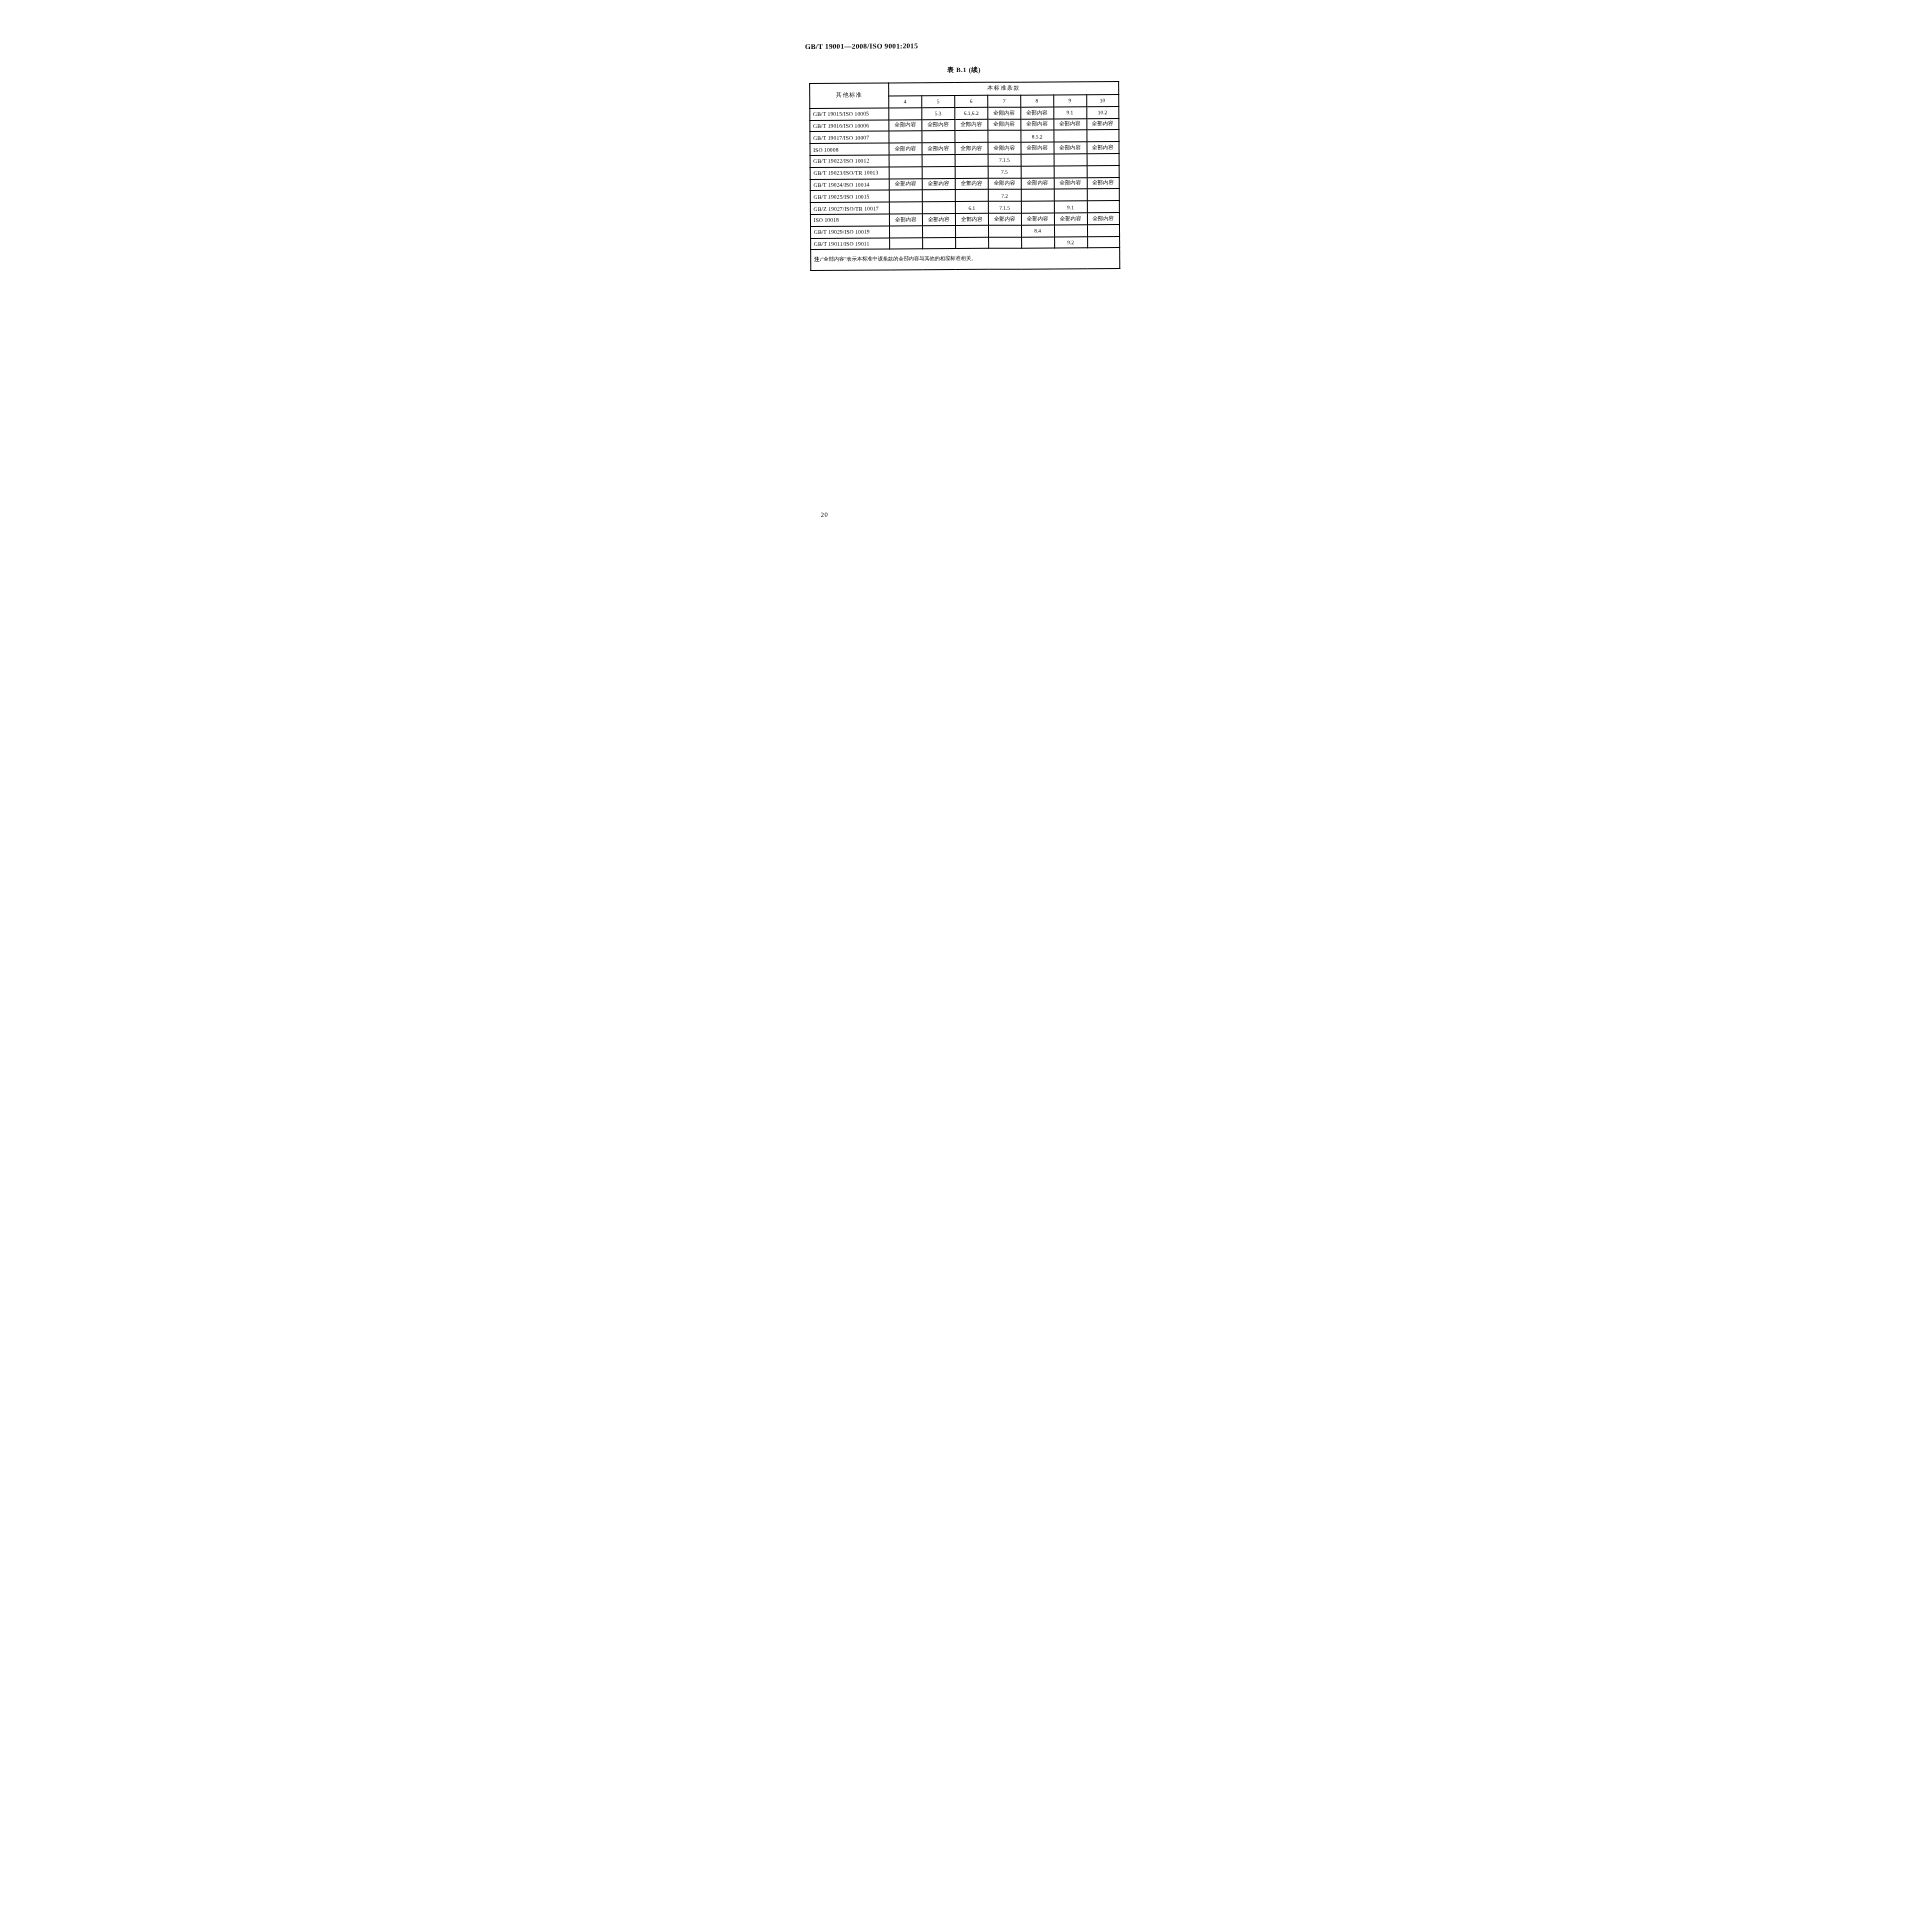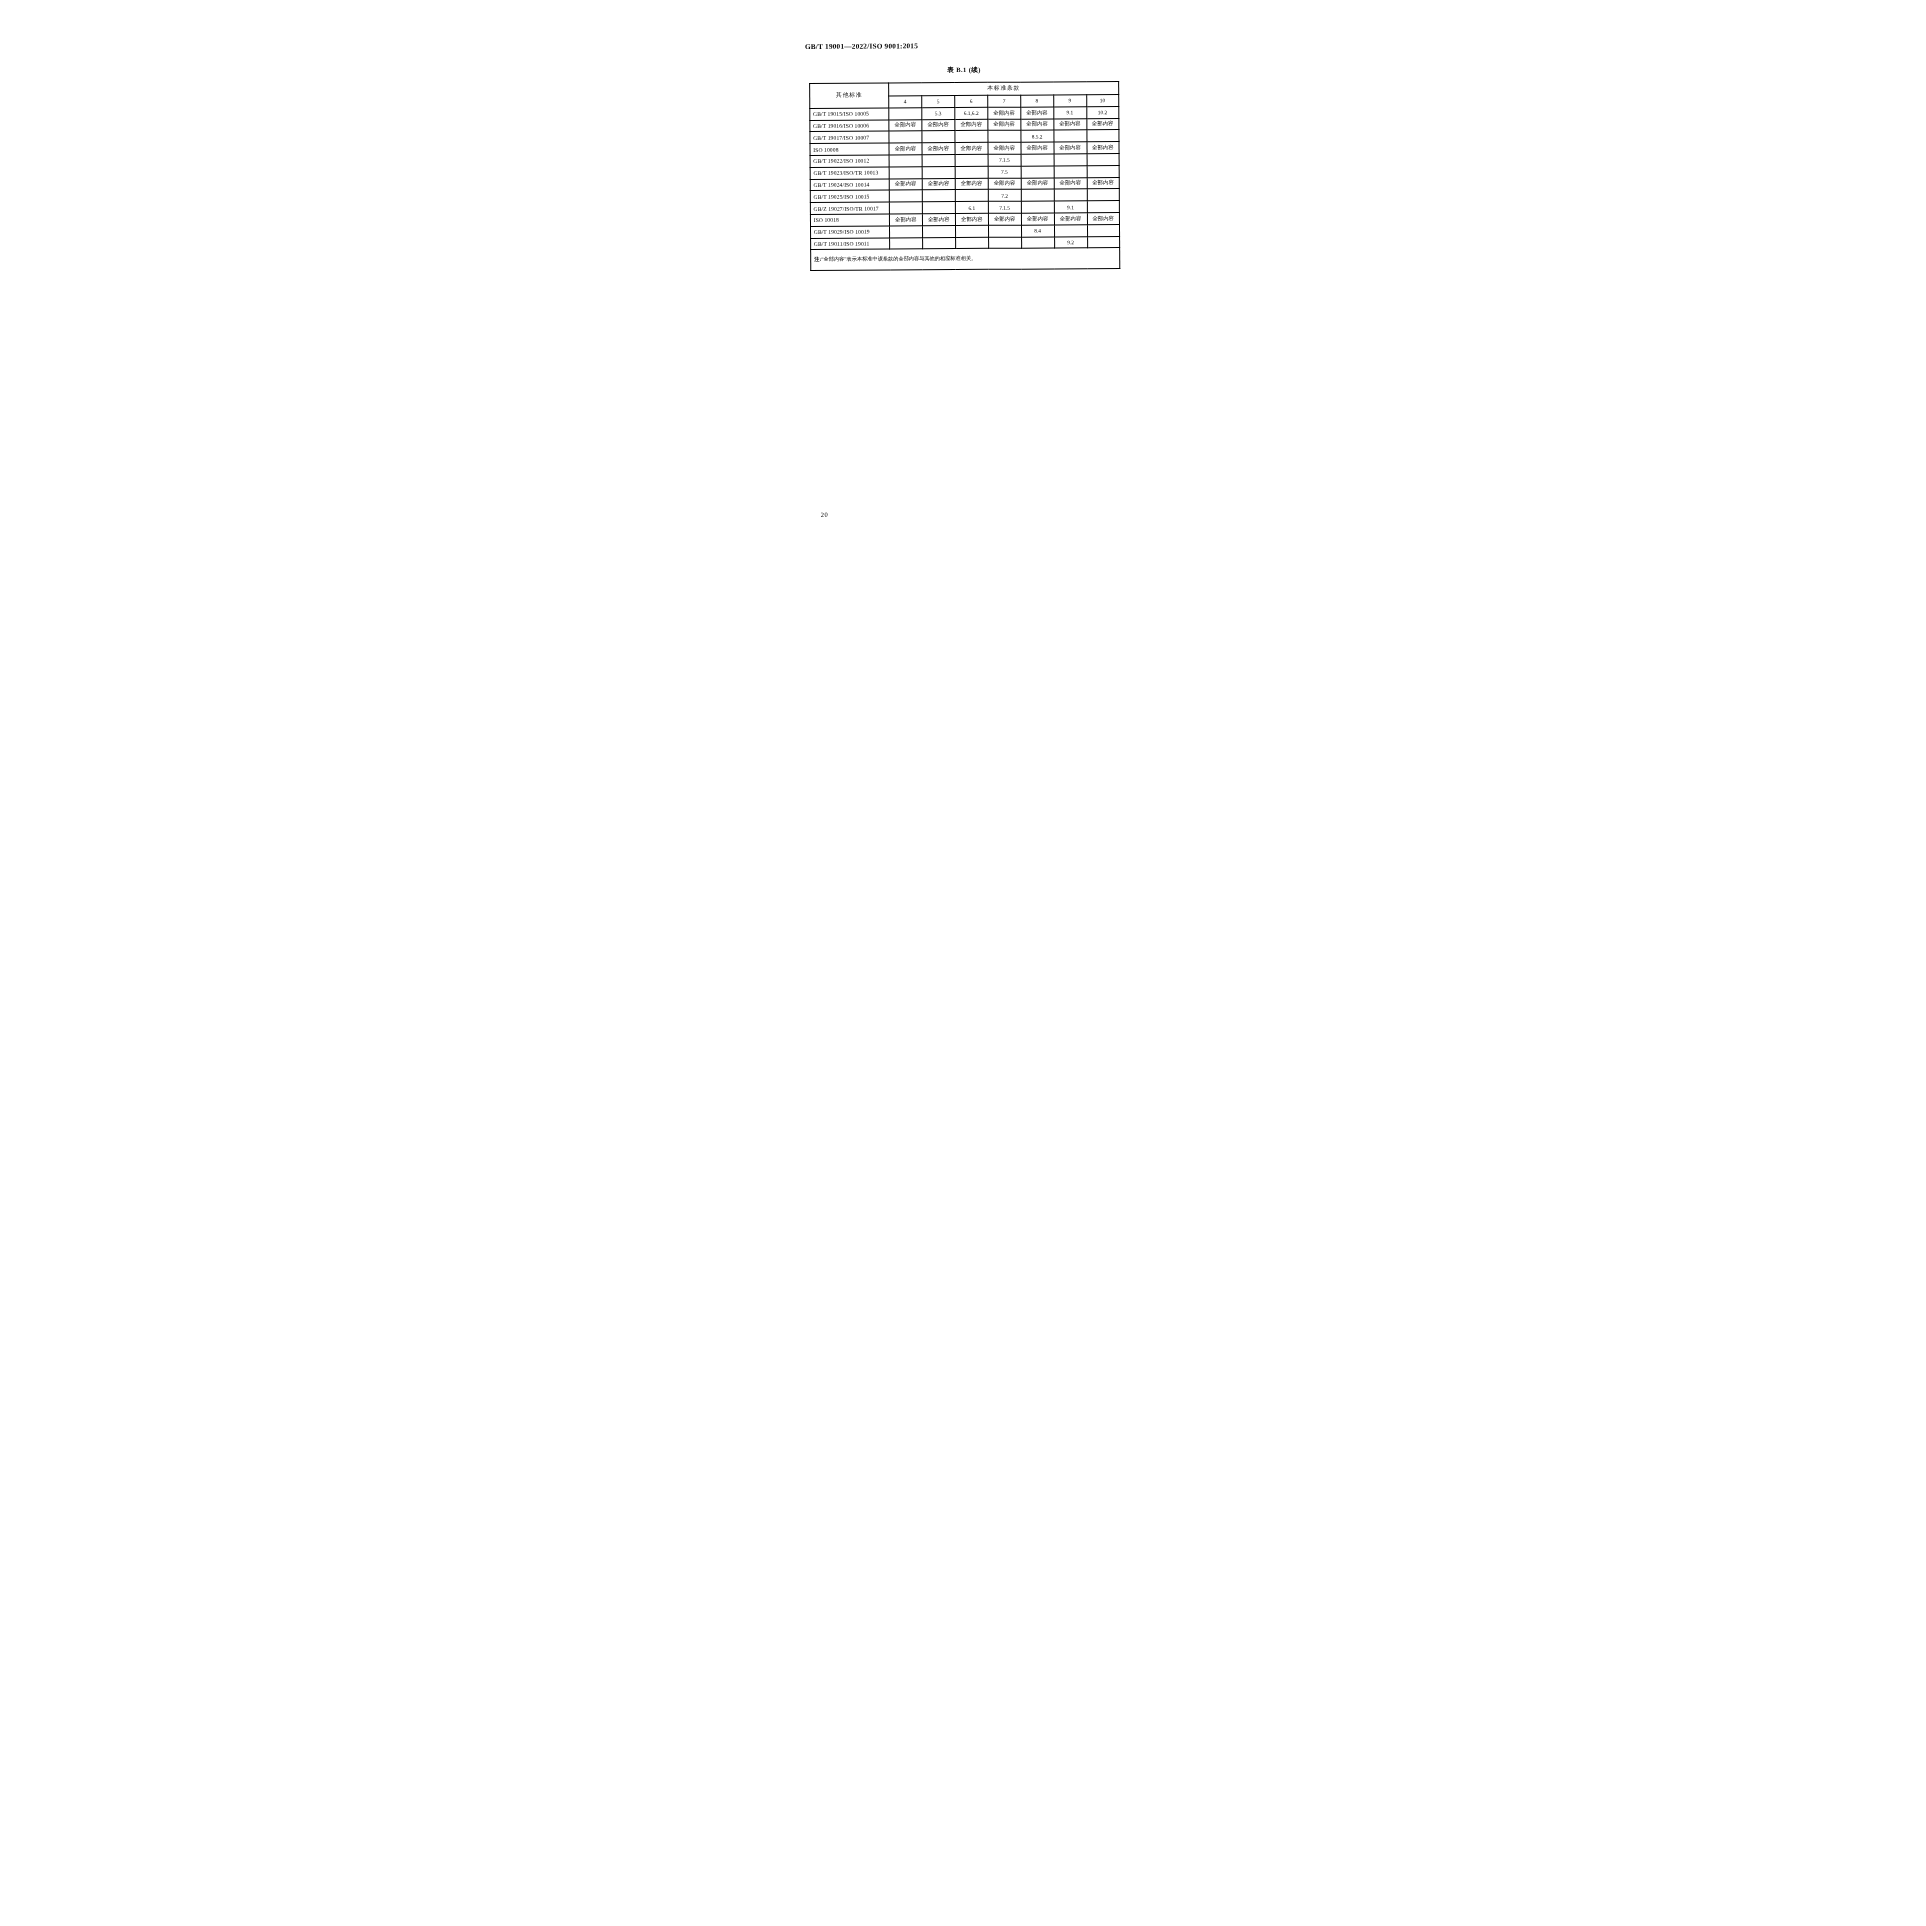--- a/index.html
+++ b/index.html
@@ -102,21 +102,21 @@
     font-size: 6.5px;
     letter-spacing: 0.4px;
   }
 </style>
 </head>
 <body>
 
 <div class="page">
   <div class="sheet">
 
-    <div class="doc-header">GB/T 19001—2022/ISO 9001:2015</div>
+    <div class="doc-header">GB/T 19001—2008/ISO 9001:2015</div>
 
     <div class="table-title">表 B.1 (续)</div>
 
     <table class="b1">
       <colgroup>
         <col style="width:25.6%">
         <col style="width:10.55%">
           <col style="width:10.75%">
           <col style="width:10.65%">
         <col style="width:10.65%">

